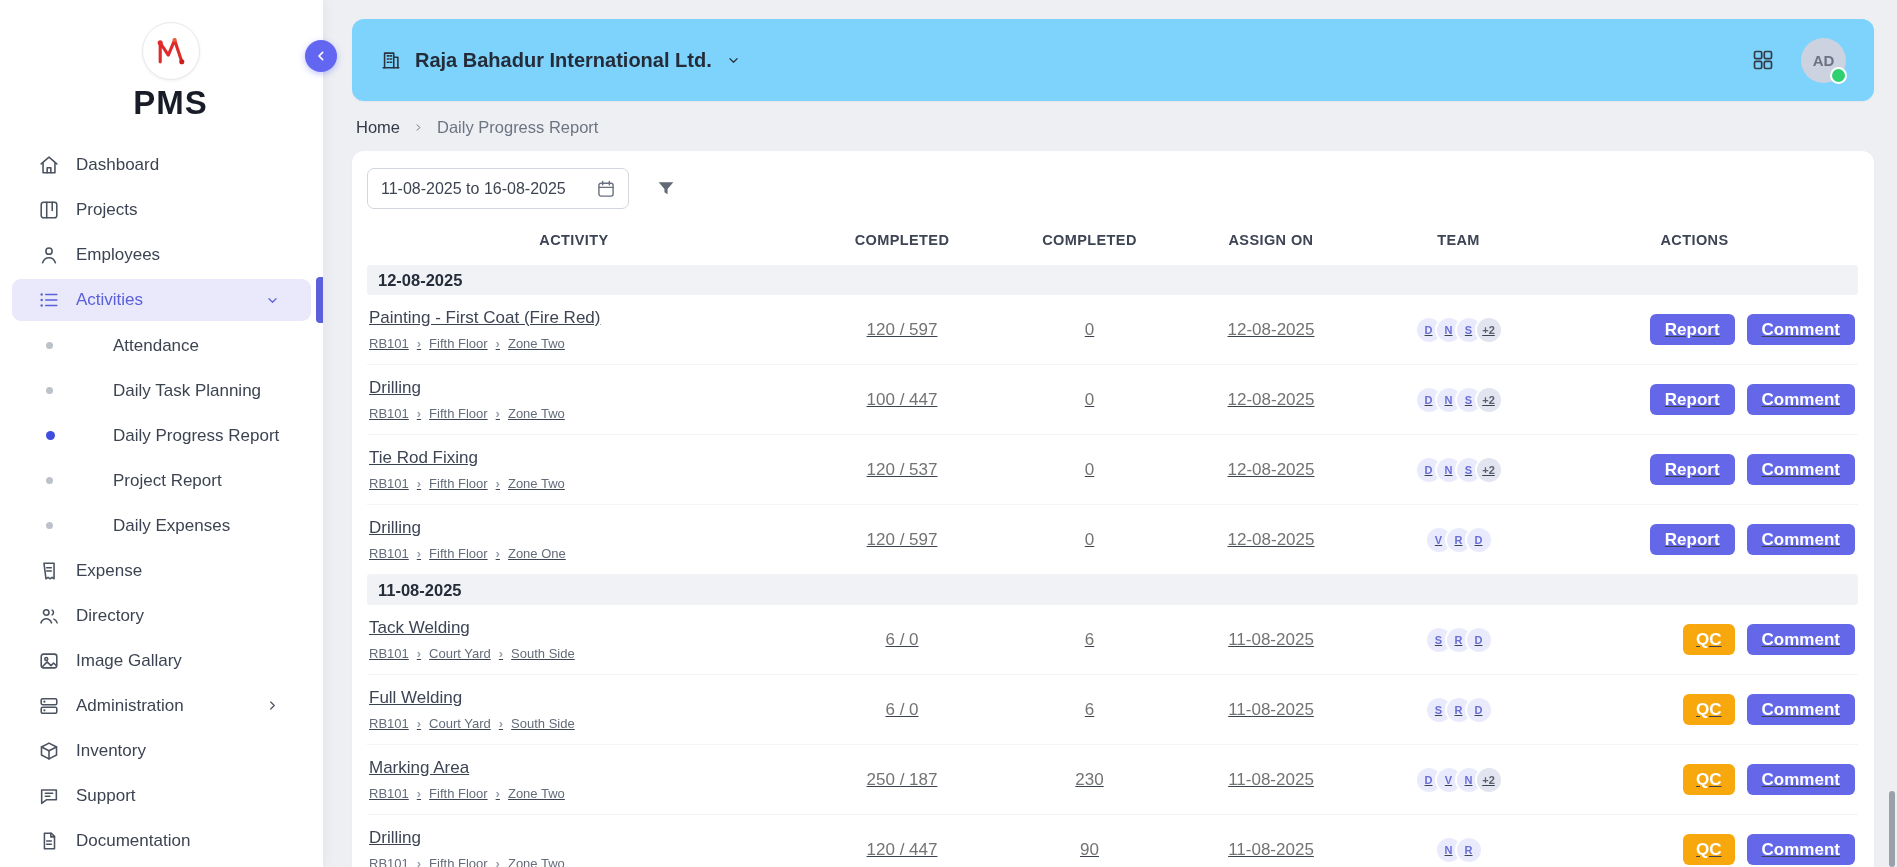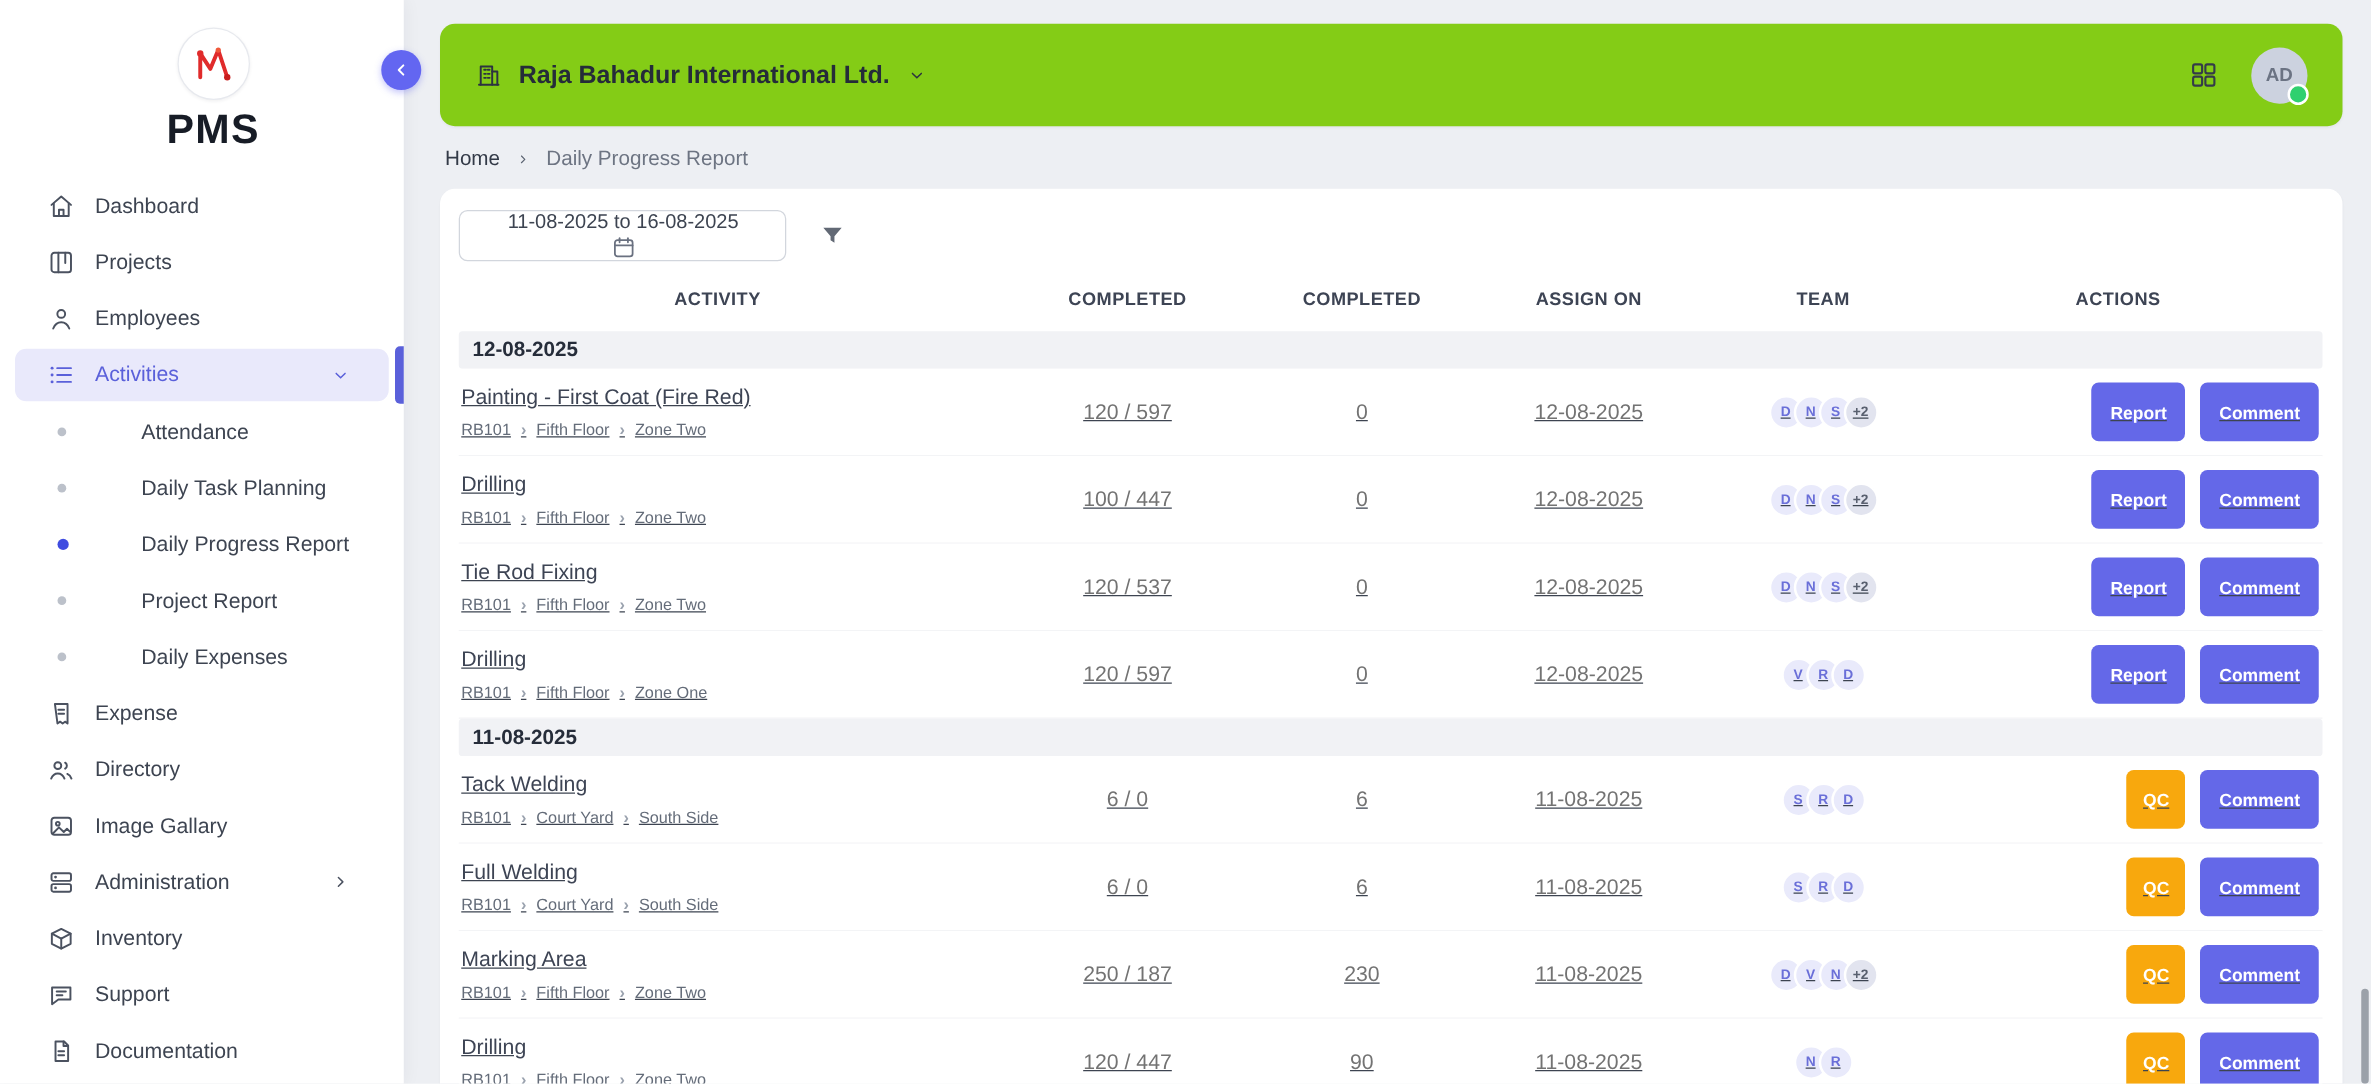--- a/index.html
+++ b/index.html
@@ -23,36 +23,36 @@
   .nav-item.active .ic{color:#5a60da;}
   .active-bar{position:absolute;right:-12px;top:-2px;width:7px;height:46px;background:#5a60da;border-radius:4px 0 0 4px;}
   .sub-item{display:flex;align-items:center;height:45px;padding-left:34px;font-size:17px;color:#3d4451;cursor:pointer;}
   .sub-dot{width:7px;height:7px;border-radius:50%;background:#bcc1ca;margin-right:60px;flex:none;}
   .sub-item.active .sub-dot{background:#3f4ce0;width:9px;height:9px;margin-right:58px;}
   .collapse-btn{position:absolute;left:305px;top:40px;width:32px;height:32px;border-radius:50%;background:#6366f1;border:none;cursor:pointer;z-index:5;display:flex;align-items:center;justify-content:center;box-shadow:0 2px 6px rgba(80,84,240,.35);padding:0;}
   .collapse-btn svg{width:16px;height:16px;}
 
   
   .main{flex:1;display:flex;flex-direction:column;padding:19px 23px 0 29px;overflow:hidden;}
-  .topbar{background:#84cc16;border-radius:12px;height:82px;min-height:82px;display:flex;align-items:center;padding:0 28px;box-shadow:0 1px 2px rgba(23,28,44,.04);}
+  .topbar{background:#7dd3fc;border-radius:12px;height:82px;min-height:82px;display:flex;align-items:center;padding:0 28px;box-shadow:0 1px 2px rgba(23,28,44,.04);}
   .company{display:flex;align-items:center;gap:13px;cursor:pointer;}
   .company .ic{color:#2c3340;display:flex;}
   .company-name{font-size:20px;font-weight:700;color:#252c39;}
   .topbar-right{margin-left:auto;display:flex;align-items:center;gap:26px;}
   .grid-btn{background:none;border:none;cursor:pointer;color:#343b49;display:flex;padding:0;}
   .grid-btn svg{width:24px;height:24px;}
   .avatar{width:45px;height:45px;border-radius:50%;background:#ccd2df;color:#6b7383;font-size:15px;font-weight:700;display:flex;align-items:center;justify-content:center;position:relative;cursor:pointer;}
   .status-dot{position:absolute;right:-1px;bottom:-1px;width:13px;height:13px;background:#2fd06f;border:2.5px solid #fff;border-radius:50%;display:block;}
   .breadcrumb{display:flex;align-items:center;gap:12px;padding:17px 4px 14px 4px;font-size:16.5px;color:#333a47;}
   .breadcrumb .ic{color:#5a6270;display:flex;}
   .bc-current{color:#6d7482;}
   .bc-home{cursor:pointer;}
   .content-card{background:#fff;border-radius:12px 12px 0 0;flex:1;padding:17px 15px 0 15px;box-shadow:0 1px 2px rgba(23,28,44,.04);overflow:hidden;}
   .filters{display:flex;align-items:center;gap:26px;}
-  .date-range{display:flex;align-items:center;justify-content:space-between;width:262px;height:41px;border:1px solid #d2d6dd;border-radius:7px;padding:0 12px 0 13px;font-size:16px;color:#3d4451;cursor:pointer;background:#fff;box-sizing:border-box;flex-direction:column;}
+  .date-range{display:flex;align-items:center;justify-content:space-between;width:262px;height:41px;border:1px solid #d2d6dd;border-radius:7px;padding:0 12px 0 13px;font-size:16px;color:#3d4451;cursor:pointer;background:#fff;box-sizing:border-box;}
   .date-range .ic{color:#6a7180;display:flex;}
   .date-range .ic svg{width:20px;height:20px;}
   .filter-btn{background:none;border:none;padding:0;cursor:pointer;display:flex;color:#626975;}
   .filter-btn svg{width:22px;height:22px;}
 
   
   .table{margin-top:6px;width:1491px;}
   .t-head,.t-row{display:grid;grid-template-columns:414px 242px 133px 230px 145px 327px;}
   .t-head{height:50px;align-items:center;}
   .t-head span{text-align:center;font-size:14.5px;font-weight:700;color:#3d4454;letter-spacing:.4px;}
@@ -61,21 +61,21 @@
   .cell-activity{display:flex;flex-direction:column;gap:8px;padding-left:2px;}
   .act-title{font-size:17px;color:#3d4454;}
   .act-path{display:flex;align-items:center;gap:8px;font-size:13px;color:#646c79;}
   .pchev{color:#9aa2ae;font-size:13px;line-height:1;font-weight:700;}
   .cell-num{text-align:center;font-size:17px;color:#737373;}
   .cell-team{display:flex;justify-content:center;}
   .chip{width:28px;height:28px;border-radius:50%;background:#e9eafb;border:2.5px solid #fff;color:#6a6fd8;font-size:11px;font-weight:700;display:flex;align-items:center;justify-content:center;margin-left:-8px;flex:none;box-sizing:border-box;}
   .chip:first-child{margin-left:0;}
   .chip.more{background:#e2e4ef;color:#59606f;}
   .cell-actions{display:flex;justify-content:flex-end;gap:12px;padding-right:3px;}
-  .btn{border:none;border-radius:6px;color:#fff;font-size:14px;font-weight:700;height:47px;padding:0 15px;cursor:pointer;font-family:inherit;}
+  .btn{border:none;border-radius:6px;color:#fff;font-size:17px;font-weight:700;height:31px;padding:0 15px;cursor:pointer;font-family:inherit;}
   .btn.primary{background:#6468e8;}
   .btn.warning{background:#f8a80d;padding:0 13px;}
   .scroll-thumb{position:absolute;right:2px;bottom:0;width:6px;height:76px;border-radius:3px;background:#9ba1a9;}
 </style>
 </head>
 <body>
 
 <div class="app">
 
   <aside class="sidebar">

